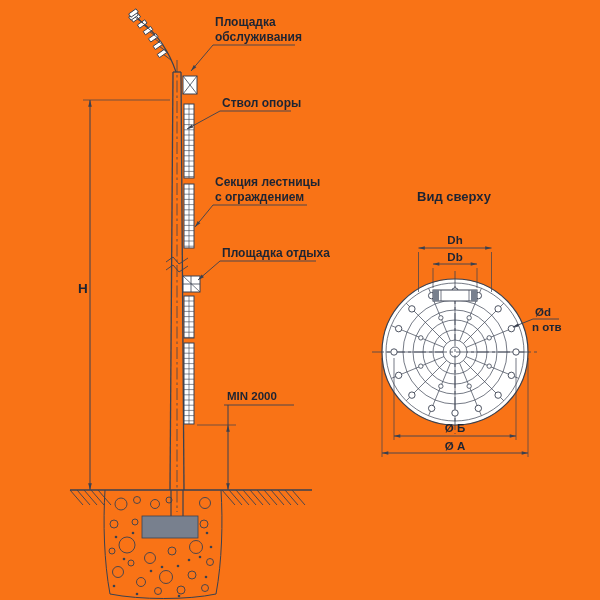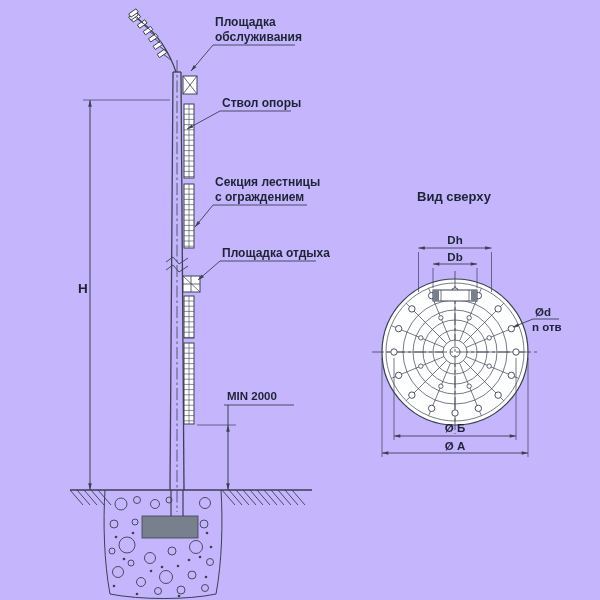--- a/index.html
+++ b/index.html
@@ -1,16 +1,16 @@
 <!DOCTYPE html>
 <html><head>
 <meta charset="utf-8">
 <style>
   html,body{margin:0;padding:0;background:#ffffff;}
-  .canvas{width:600px;height:600px;background:#c4b5fd;overflow:hidden;}
+  .canvas{width:600px;height:600px;background:#f97316;overflow:hidden;}
   svg{display:block;}
   .lbl{font-family:"Liberation Sans",sans-serif;font-size:12px;font-weight:600;fill:#1d2433;}
   .lbl.big{font-size:13.5px;font-weight:700;}
   .lbl.strong{font-size:11.5px;font-weight:700;}
   .lbl.title{font-size:13px;font-weight:600;}
   .lbl.dim{font-size:11.5px;font-weight:600;}
 </style>
 </head>
 <body>
 

